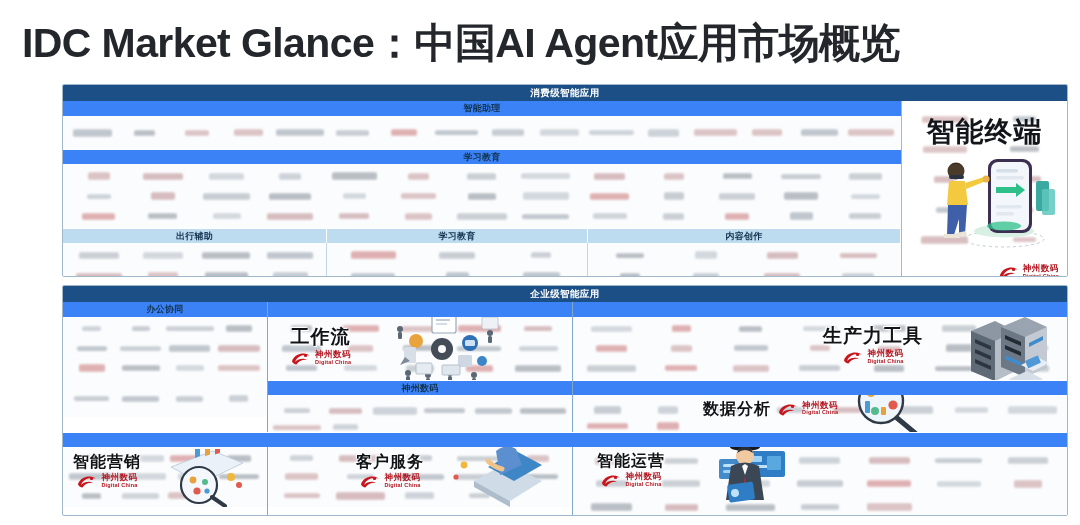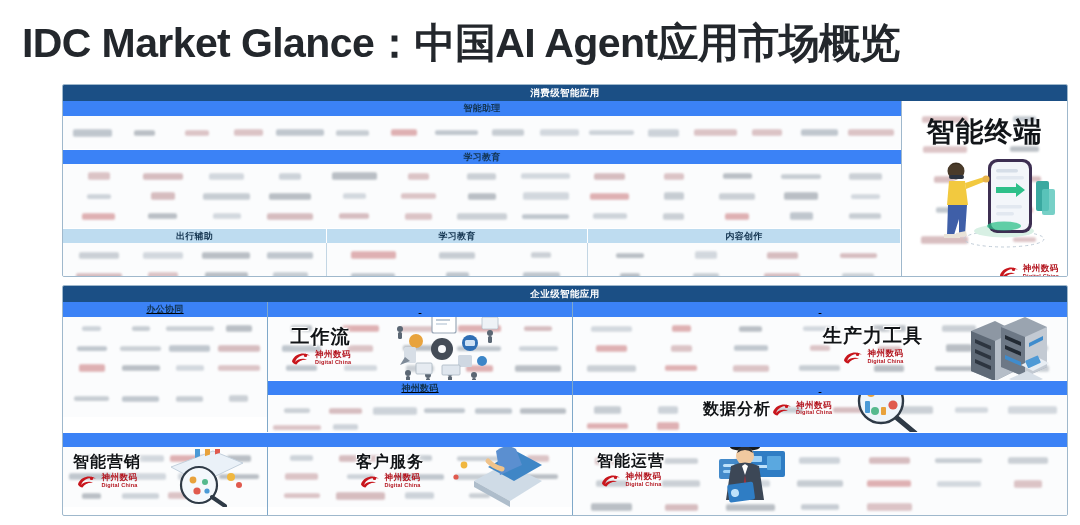--- a/index.html
+++ b/index.html
@@ -124,21 +124,20 @@
     overflow: hidden;
   }
   .split-body > .col:first-child { border-left: none; }
 
   
   .ent-cols { display: flex; position: relative; }
   .ent-col {
     position: relative;
     border-left: 1px solid #7fa8c9;
     overflow: hidden;
-    text-decoration: underline;
   }
   .ent-col:first-child { border-left: none; }
   .ent-col.c1 { width: 204px; }
   .ent-col.c2 { width: 305px; }
   .ent-col.c3 { width: 495px; }
 
   .ent-block { position: relative; overflow: hidden; }
 
   
   .overlay {
@@ -567,21 +566,21 @@
                 <div class="logo-chip" style="width: 36px; height: 6px; background: rgb(136, 147, 159);"></div>
                 <div class="logo-chip" style="width: 26px; height: 6px; background: rgb(127, 140, 153);"></div>
                 <div class="logo-chip" style="width: 35px; height: 6px; background: rgb(164, 101, 106);"></div>
                 <div class="logo-chip" style="width: 43px; height: 8px; background: rgb(136, 147, 159);"></div>
                 <div class="logo-chip" style="width: 33px; height: 6px; background: rgb(154, 166, 179);"></div>
                 <div class="logo-chip" style="width: 49px; height: 8px; background: rgb(154, 166, 179);"></div>
                 <div class="logo-chip" style="width: 41px; height: 6px; background: rgb(184, 73, 76);"></div>
                 <div class="logo-chip" style="width: 22px; height: 8px; background: rgb(184, 73, 76);"></div>
               </div>
 
-            <div class="overlay" style="left:130px;top:4px;flex-direction:row;align-items:center;gap:0">
+            <div class="overlay" style="left:130px;top:4px;flex-direction:row;align-items:center;gap:6px">
               <div class="overlay-title sm">数据分析</div>
               <div class="dc-logo" style="margin-top:0">
                 <svg class="dc-mark" viewBox="0 0 34 24">
                   <path d="M3 17 C8 3, 26 3, 31 9 C26 6, 12 7, 8 18 C12 13, 22 12, 26 15 C20 14, 13 17, 10 22 C7 22, 4 20, 3 17 Z" fill="#c8161d"></path>
                   <circle cx="24" cy="8" r="2.6" fill="#c8161d"></circle>
                 </svg>
                 <div class="dc-text">
                   <div class="dc-cn">神州数码</div>
                   <div class="dc-en">Digital China</div>
                 </div>

